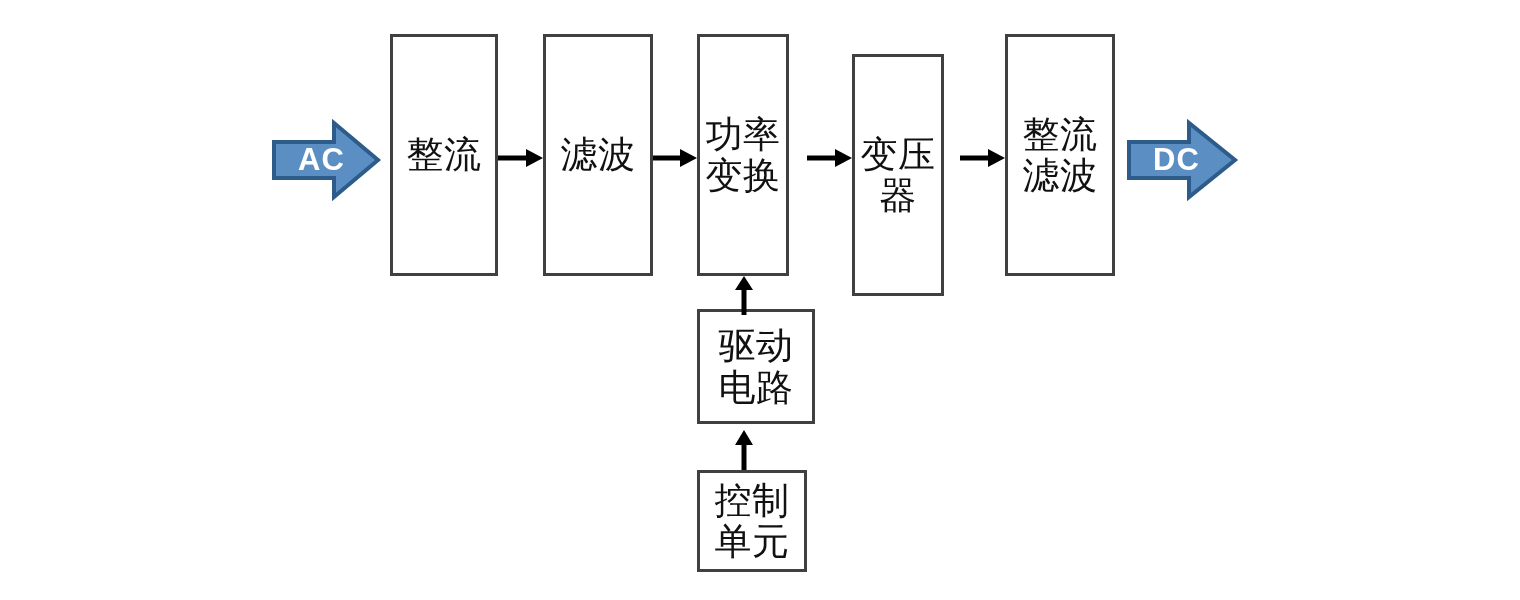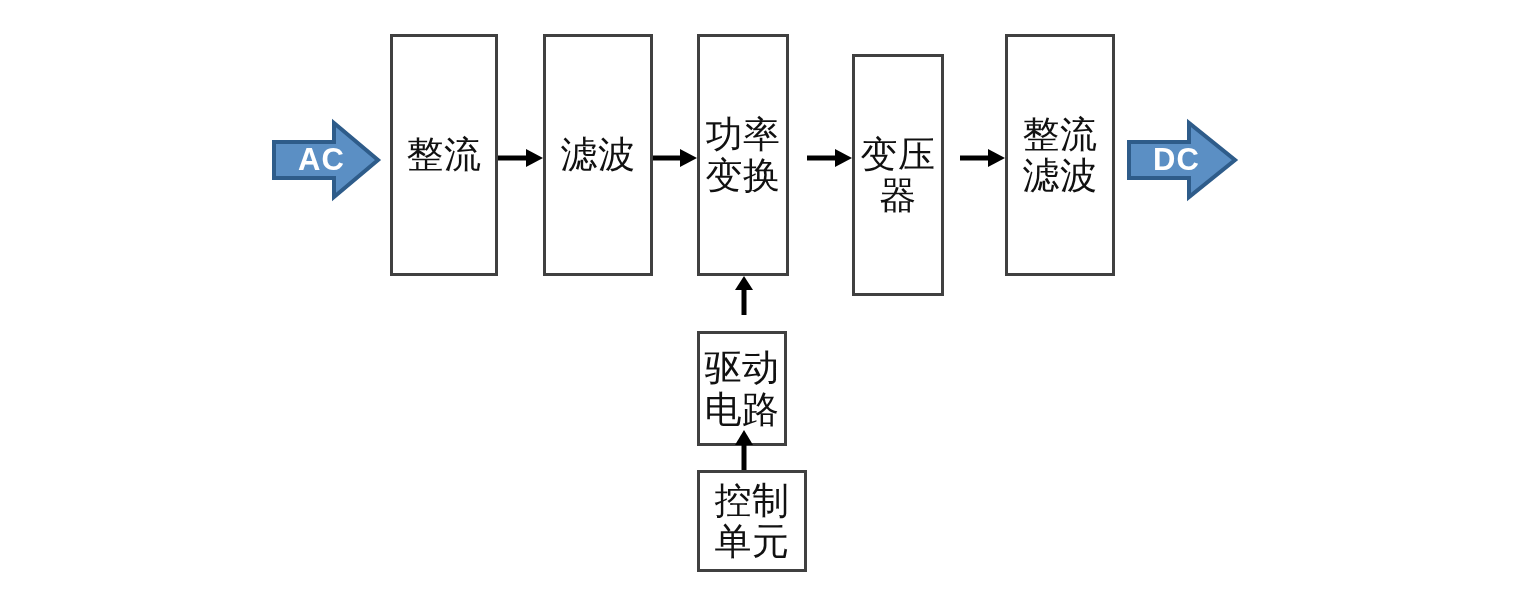--- a/index.html
+++ b/index.html
@@ -113,21 +113,21 @@
 滤波</span>
   </div>
 
   <div class="block-arrow" style="left:1127px; top:120px; width:110px; height:80px;text-decoration:underline;">
     <svg width="110" height="80" viewBox="0 0 110 80">
       <polygon points="2,22 62,22 62,3 108,40 62,77 62,58 2,58" fill="#5B8FC4" stroke="#2E5C8A" stroke-width="4" stroke-linejoin="miter"></polygon>
     </svg>
     <div class="block-arrow-text">DC</div>
   </div>
 
-  <div class="proc-box" style="left:697px; top:331px; width:90px; height:115px;">
+  <div class="proc-box" style="left:697px; top:309px; width:118px; height:115px;">
     <span class="proc-label">驱动
 电路</span>
   </div>
 
   <div class="proc-box" style="left:697px; top:470px; width:110px; height:102px;">
     <span class="proc-label">控制
 单元</span>
   </div>
 
   <div class="connector" style="left:498px; top:148px; width:45px; height:20px;">

